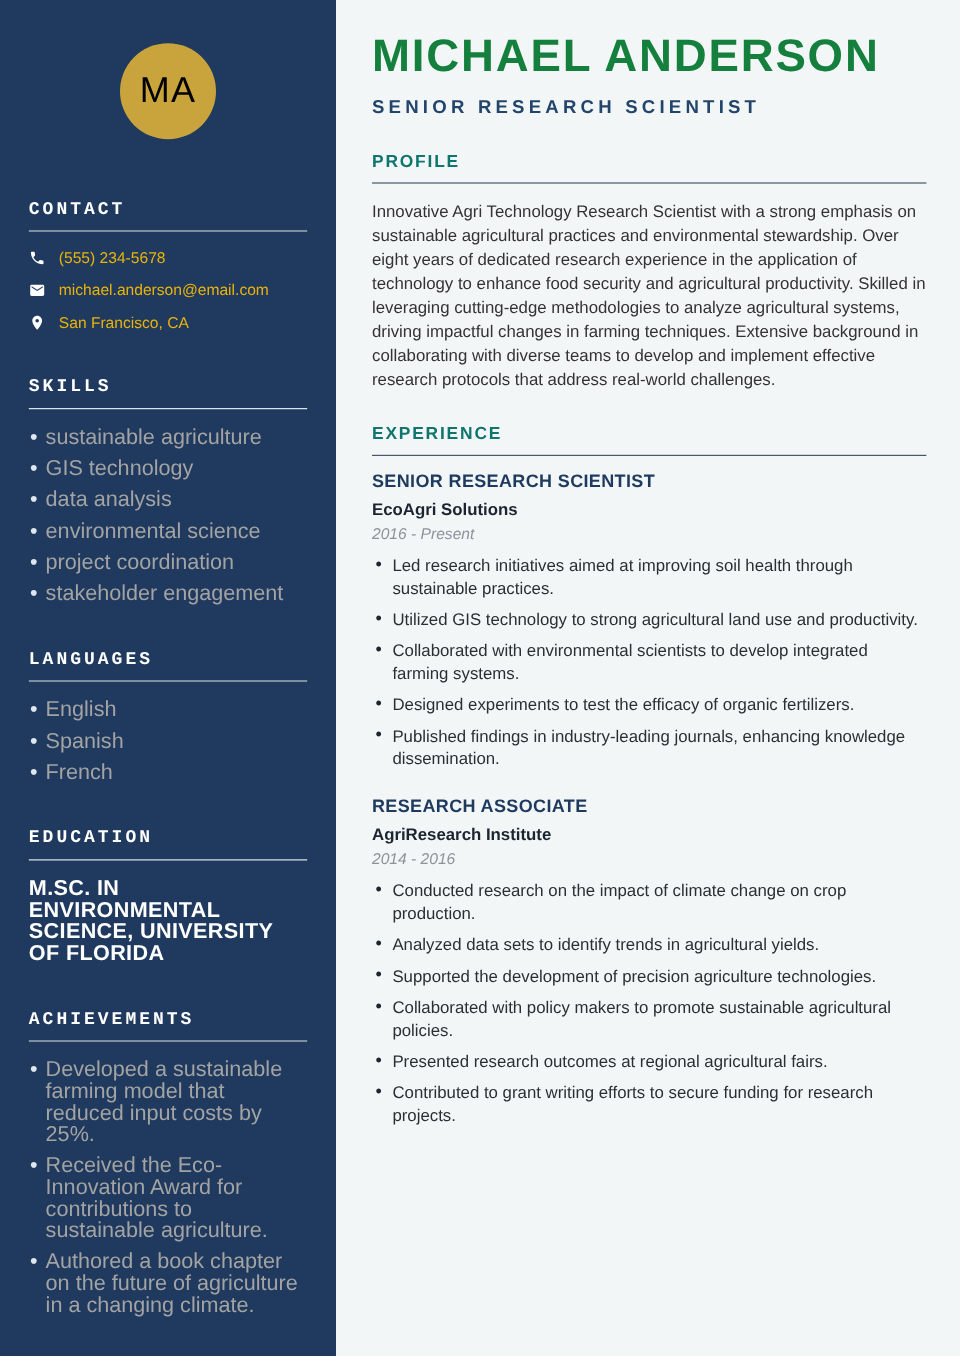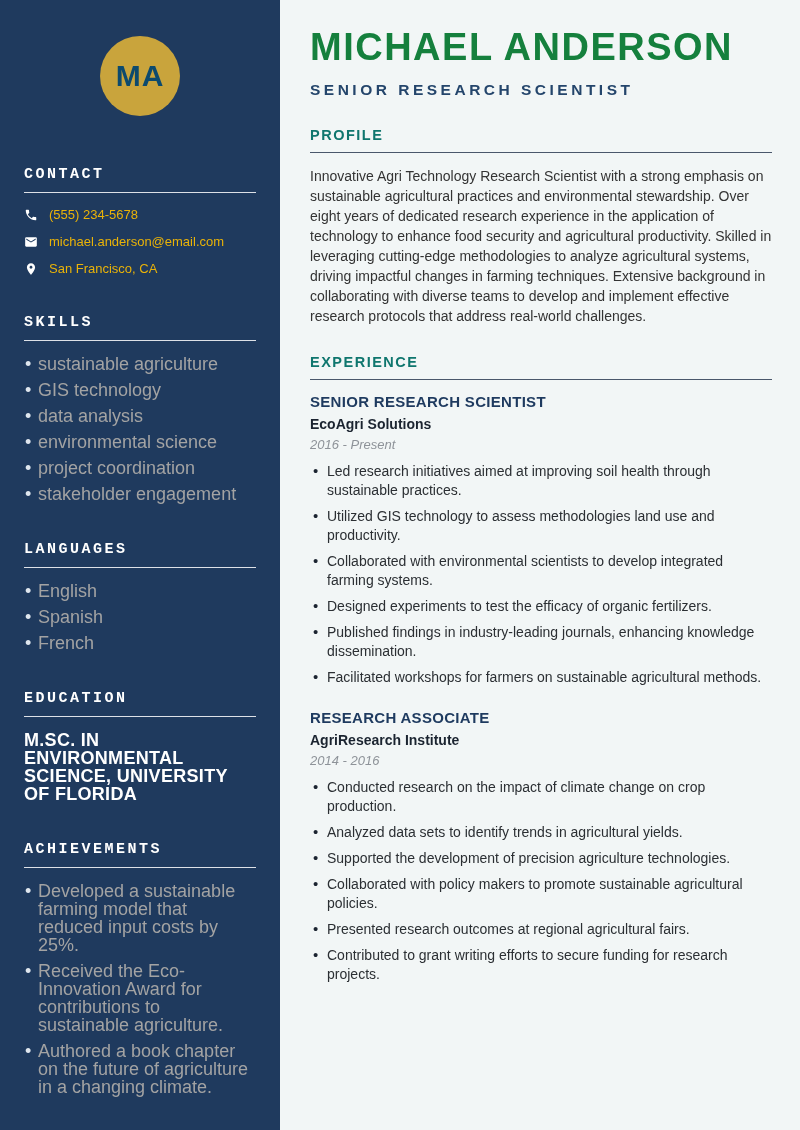--- a/index.html
+++ b/index.html
@@ -16,21 +16,21 @@
     width: 280px; min-width: 280px; height: 100%;
     background: #1f3a5e; color: #e8edf4;
     padding: 36px 24px 20px 24px;
   }
   .avatar {
     width: 80px; height: 80px; border-radius: 50%;
     background: #c9a43c; margin: 0 auto;
     display: flex; align-items: center; justify-content: center;
   }
   .avatar span {
-    font-size: 30px; font-weight: bold; color: #0c4a6e; letter-spacing: 1px;
+    font-size: 30px; font-weight: normal; color: #000000; letter-spacing: 1px;
   }
   .side-sec { margin-top: 38px; }
   .side-sec.first { margin-top: 50px; }
   .side-sec h2 {
     margin: 0 0 14px 0; padding-bottom: 9px;
     font-size: 15px; font-weight: bold; letter-spacing: 2.5px;
     color: #ffffff; border-bottom: 1px solid rgba(255,255,255,0.85); font-family: Liberation Mono, monospace;
   }
   .contact-row {
     display: flex; align-items: center; gap: 11px;
@@ -184,25 +184,24 @@
     <section class="main-sec">
       <h2>EXPERIENCE</h2>
 
       <div class="job">
         <h3 class="job-title">SENIOR RESEARCH SCIENTIST</h3>
         <div class="job-company">EcoAgri Solutions</div>
         <div class="job-dates">2016 - Present</div>
         <ul class="job-list">
 
         <li>Led research initiatives aimed at improving soil health through sustainable practices.</li>
-            <li>Utilized GIS technology to assess methodologies land use and productivity.</li>
+            <li>Utilized GIS technology to strong agricultural land use and productivity.</li>
             <li>Collaborated with environmental scientists to develop integrated farming systems.</li>
             <li>Designed experiments to test the efficacy of organic fertilizers.</li>
             <li>Published findings in industry-leading journals, enhancing knowledge dissemination.</li>
-            <li>Facilitated workshops for farmers on sustainable agricultural methods.</li>
           </ul>
       </div>
 
       <div class="job">
         <h3 class="job-title">RESEARCH ASSOCIATE</h3>
         <div class="job-company">AgriResearch Institute</div>
         <div class="job-dates">2014 - 2016</div>
         <ul class="job-list">
 
         <li>Conducted research on the impact of climate change on crop production.</li>

